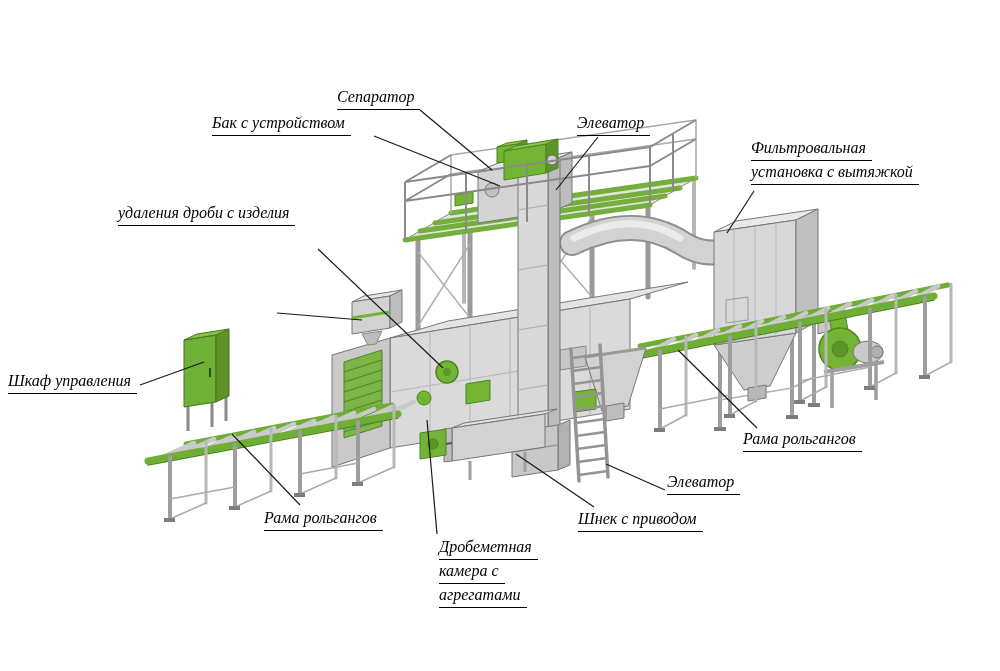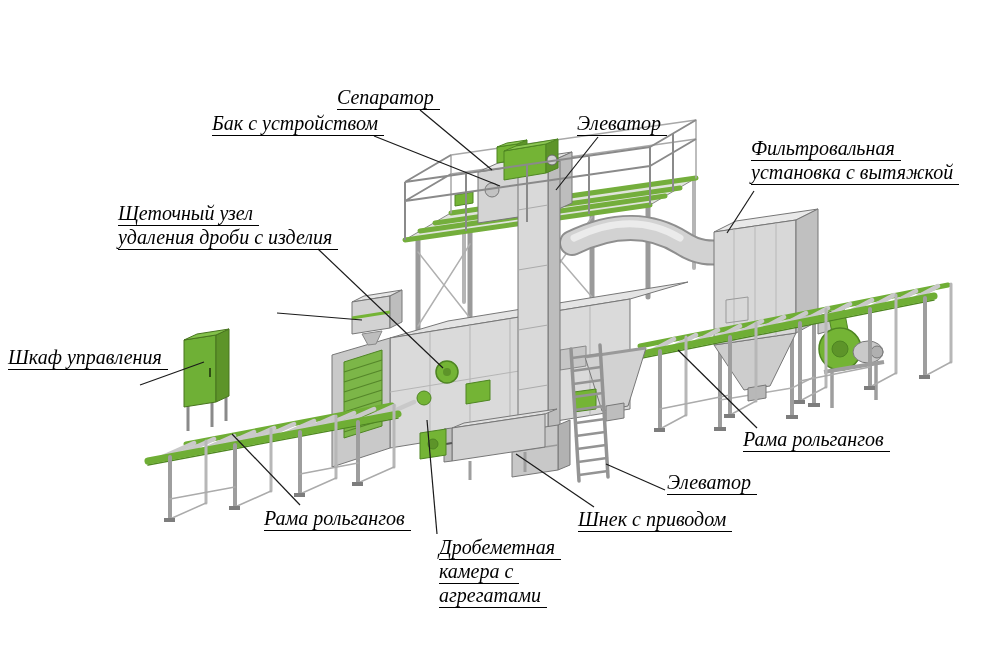--- a/index.html
+++ b/index.html
@@ -13,21 +13,21 @@
   #machine-svg{position:absolute;left:0;top:0;}
   .label{
     position:absolute;
     color:#000;
     font-style:italic;
     font-family:"Liberation Serif", serif;
   }
   .label .ln{
     display:table;
     white-space:nowrap;
-    font-size:20px;
+    font-size:16px;
     line-height:22px;
     padding:0 6px 1px 0;
     border-bottom:1px solid #000;
   }
 </style>
 </head>
 <body>
 
 <div id="canvas">
 
@@ -210,26 +210,25 @@
   <div class="label" style="left:577px;top:112px">
     <span class="ln">Элеватор</span>
   </div>
 
   <div class="label" style="left:751px;top:137px">
     <span class="ln">Фильтровальная</span>
     <span class="ln">установка с вытяжкой</span>
   </div>
 
   <div class="label" style="left:118px;top:202px">
-    <span class="ln">Щеточный узел</span>
     <span class="ln">удаления дроби с изделия</span>
   </div>
 
 
-  <div class="label" style="left:8px;top:346px">
+  <div class="label" style="left:8px;top:370px">
     <span class="ln">Шкаф управления</span>
   </div>
 
   <div class="label" style="left:743px;top:428px">
     <span class="ln">Рама рольгангов</span>
   </div>
 
   <div class="label" style="left:667px;top:471px">
     <span class="ln">Элеватор</span>
   </div>

